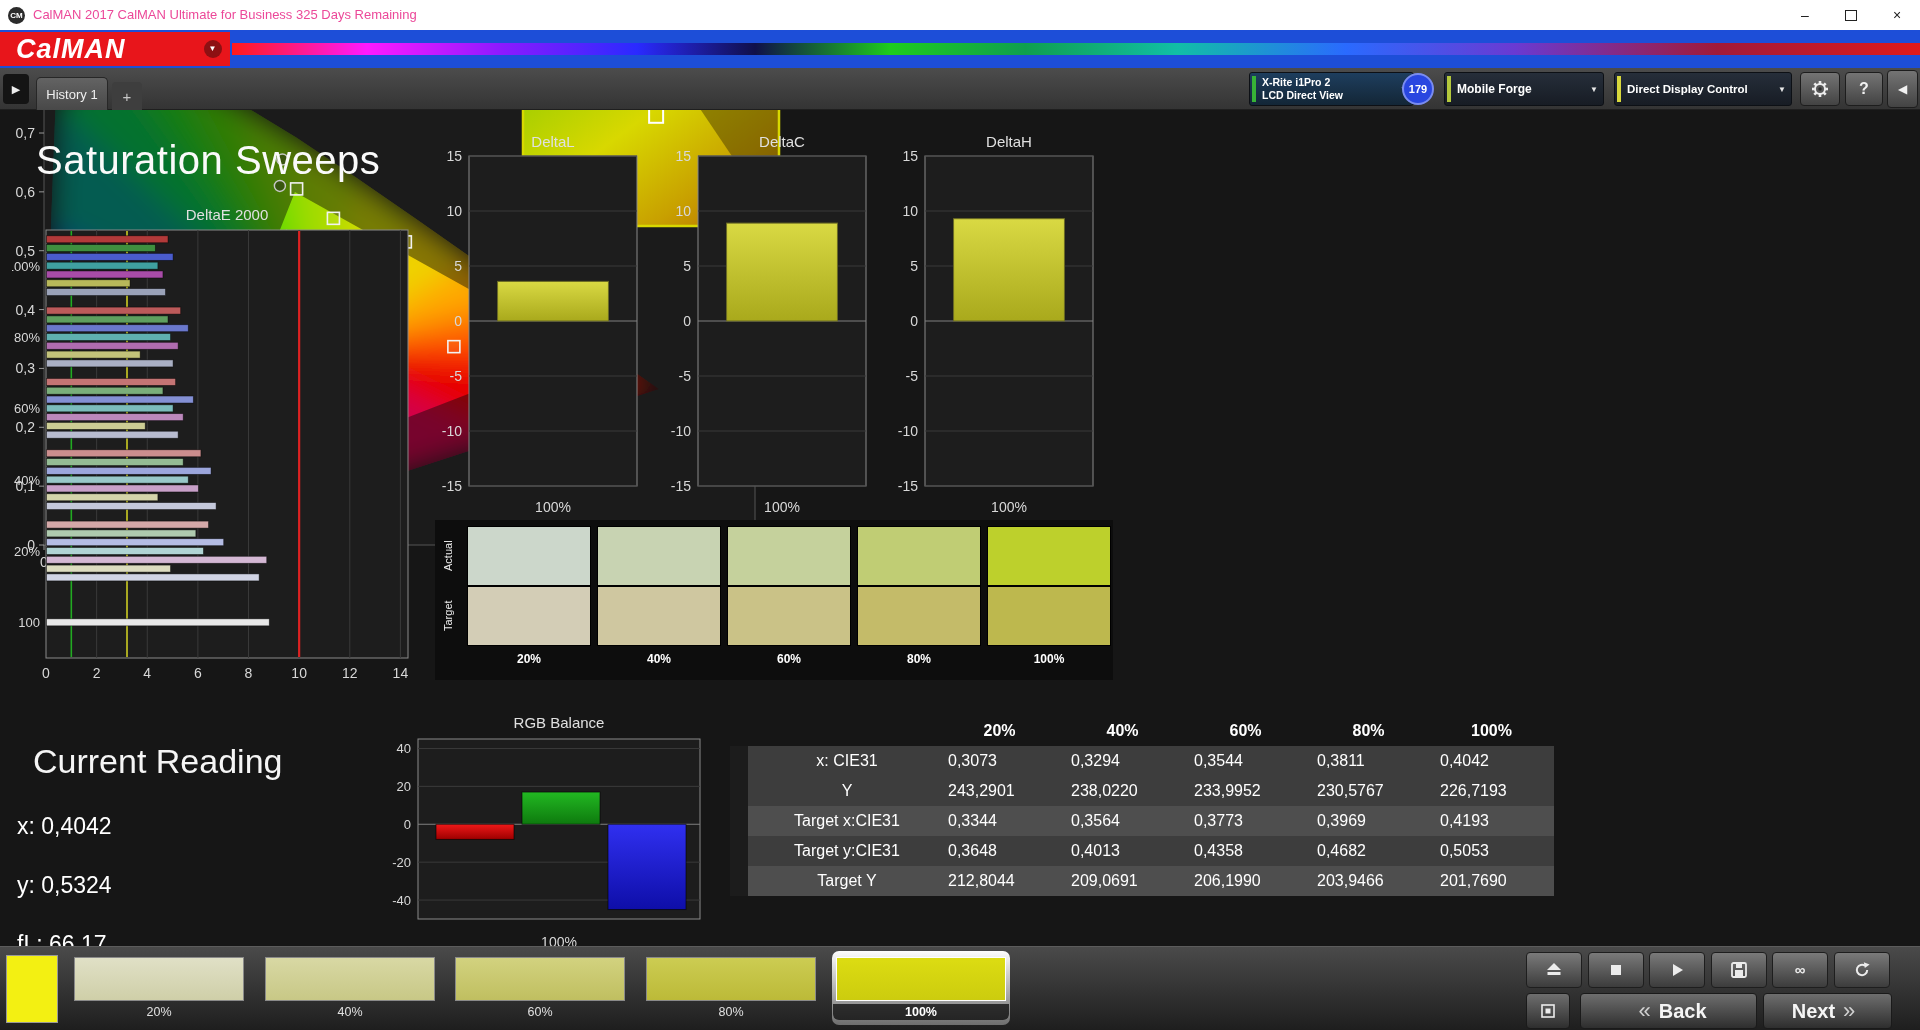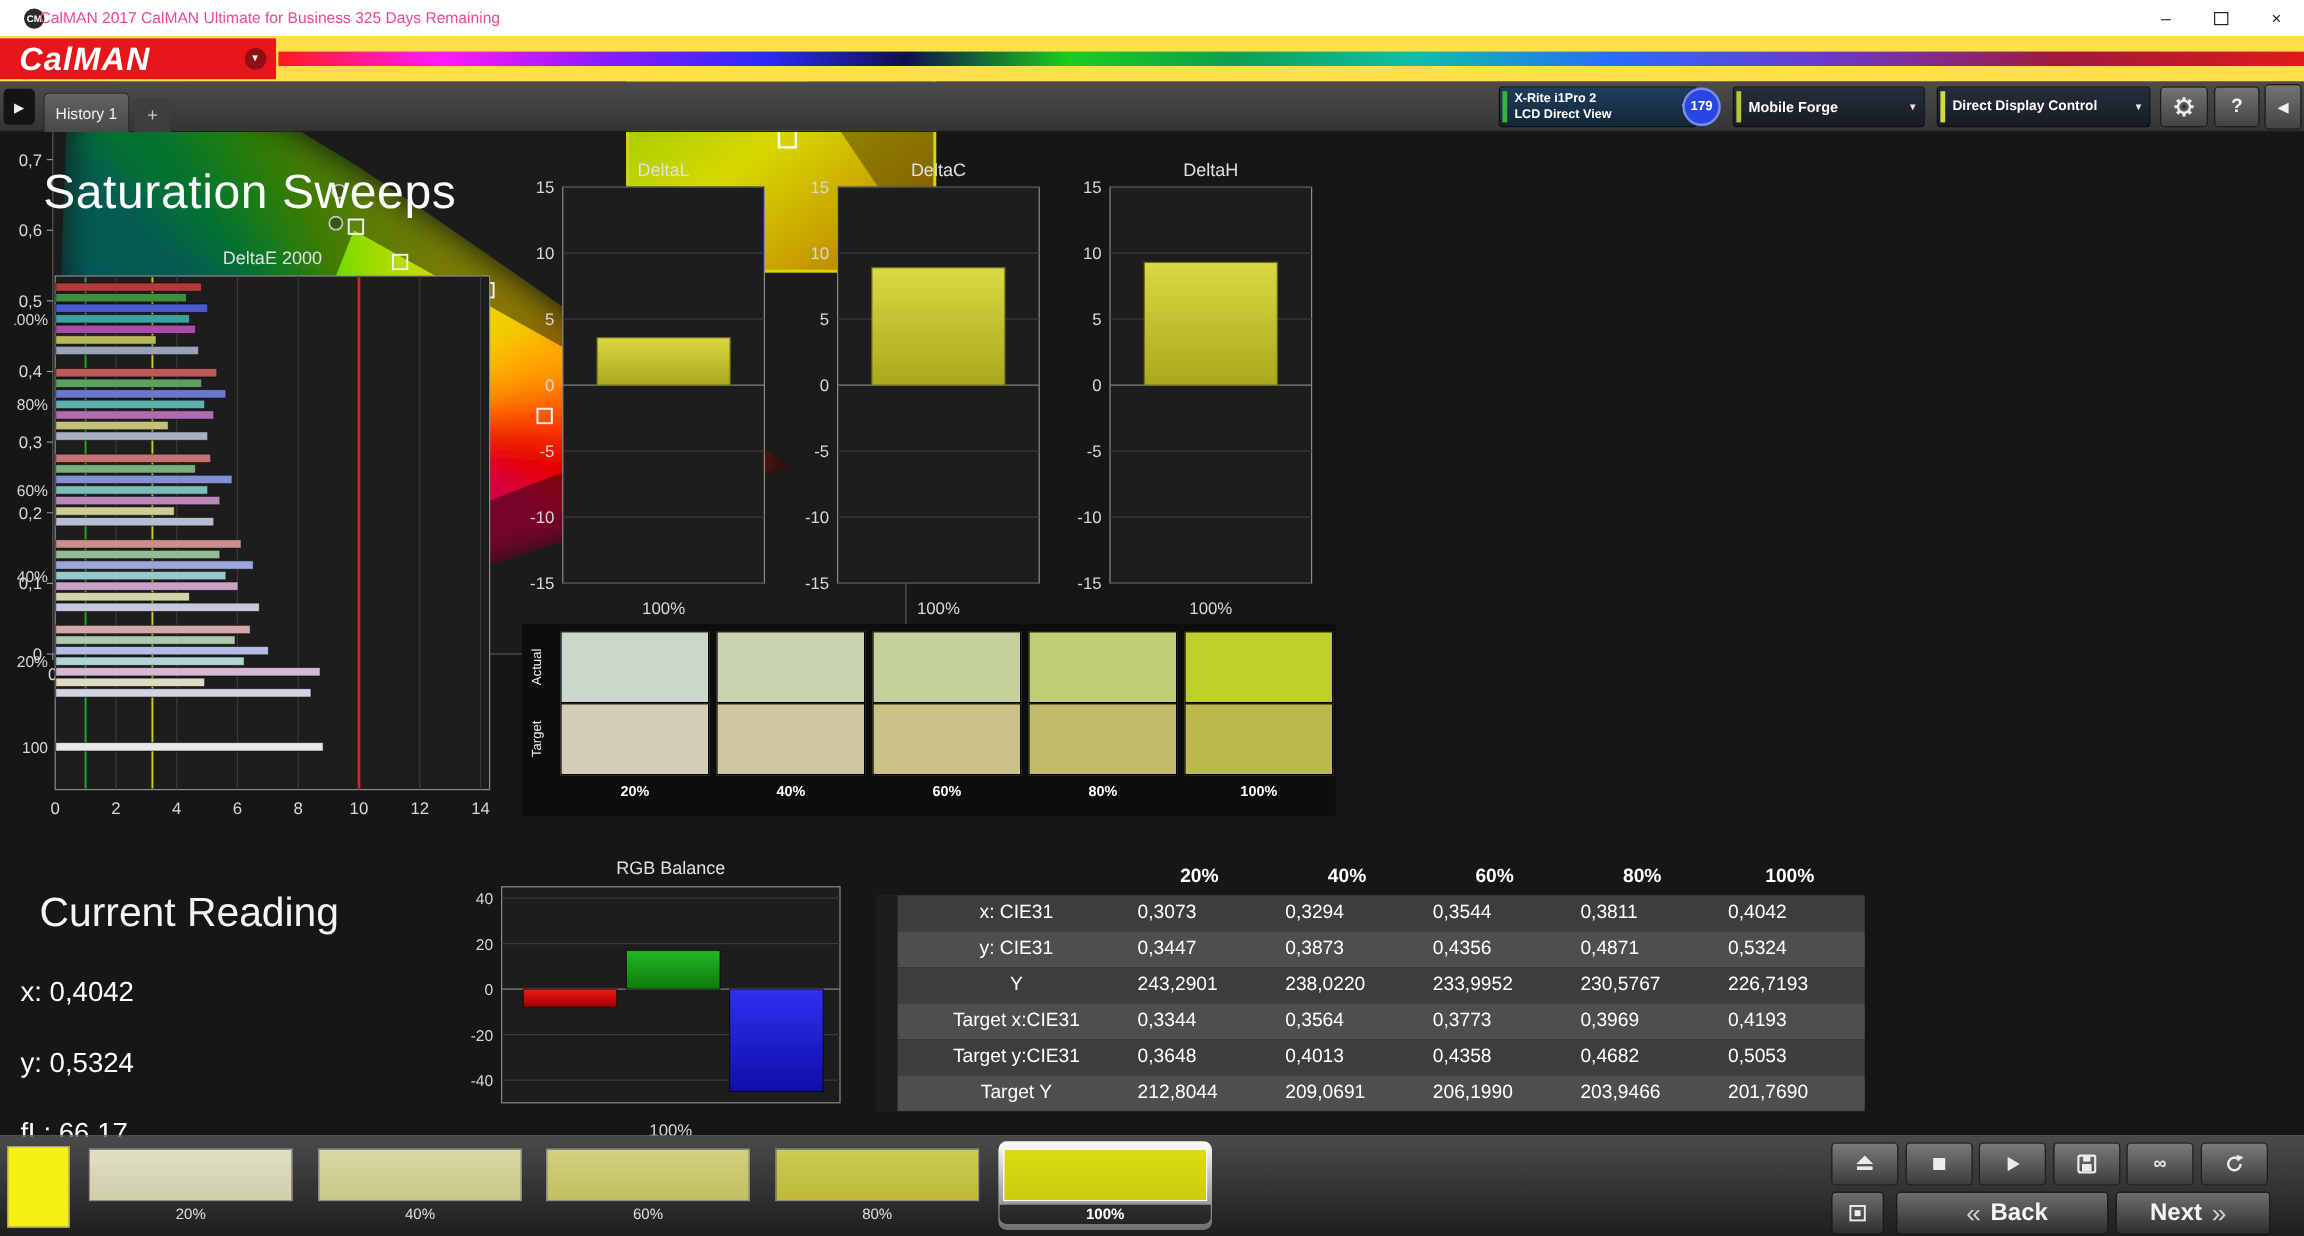--- a/index.html
+++ b/index.html
@@ -5,29 +5,29 @@
   html,body{margin:0;padding:0;}
   body{
     width:1920px;height:1030px;overflow:hidden;position:relative;
     background:#161616;font-family:"Liberation Sans",sans-serif;
     -webkit-font-smoothing:antialiased;
   }
   svg{font-family:"Liberation Sans",sans-serif;}
 
   
   .titlebar{position:absolute;left:0;top:0;width:1920px;height:30px;background:#ffffff;}
-  .app-icon{position:absolute;left:20px;top:7px;width:17px;height:17px;border-radius:50%;
+  .app-icon{position:absolute;left:8px;top:7px;width:17px;height:17px;border-radius:50%;
     background:#2b2b2b;color:#fff;font-size:8px;font-weight:bold;text-align:center;line-height:17px;}
   .title-text{position:absolute;left:33px;top:0;height:30px;line-height:30px;font-size:13px;color:#ec4899;}
   .win-btns{position:absolute;right:0;top:0;height:30px;display:flex;}
   .win-btn{width:46px;height:30px;display:flex;align-items:center;justify-content:center;color:#222;font-size:14px;}
   .max-box{width:10px;height:9px;border:1.4px solid #222;}
 
   
-  .logobar{position:absolute;left:0;top:30px;width:1920px;height:38px;background:#fde047;}
+  .logobar{position:absolute;left:0;top:30px;width:1920px;height:38px;background:#1d4ed8;}
   .calman-logo{position:absolute;left:0;top:2px;width:230px;height:34px;background:#e8151b;
     color:#fff;font-size:27px;font-weight:bold;font-style:italic;line-height:34px;padding-left:16px;box-sizing:border-box;letter-spacing:1px;}
   .logo-caret{position:absolute;right:8px;top:8px;width:18px;height:18px;border-radius:50%;background:#8d1013;
     color:#fff;font-size:8px;text-align:center;line-height:18px;font-style:normal;}
   .rainbow{position:absolute;left:232px;right:0;top:13px;height:12px;
     background:linear-gradient(90deg,#ff1a1a 0%,#ff1aff 8%,#8c1aff 16%,#2a2aff 24%,#10104a 31%,#1ecc1e 39%,#0f9f4f 47%,#11bfa6 56%,#2a6aff 66%,#6a3ad2 76%,#a01a3a 88%,#e01a1a 100%);}
 
   
   .tabbar{position:absolute;left:0;top:68px;width:1920px;height:42px;
     background:linear-gradient(#4c4c4c,#343434);border-bottom:1px solid #1f1f1f;box-sizing:border-box;}
@@ -561,29 +561,20 @@
     </div>
     <div class="trow row-a">
       <div class="sliver"></div>
       <div class="tlabel">x: CIE31</div>
       <div class="tval">0,3073</div>
       <div class="tval">0,3294</div>
       <div class="tval">0,3544</div>
       <div class="tval">0,3811</div>
       <div class="tval">0,4042</div>
     </div>
-    <div class="trow row-b">
-      <div class="sliver"></div>
-      <div class="tlabel">y: CIE31</div>
-      <div class="tval">0,3447</div>
-      <div class="tval">0,3873</div>
-      <div class="tval">0,4356</div>
-      <div class="tval">0,4871</div>
-      <div class="tval">0,5324</div>
-    </div>
     <div class="trow row-a">
       <div class="sliver"></div>
       <div class="tlabel">Y</div>
       <div class="tval">243,2901</div>
       <div class="tval">238,0220</div>
       <div class="tval">233,9952</div>
       <div class="tval">230,5767</div>
       <div class="tval">226,7193</div>
     </div>
     <div class="trow row-b">

